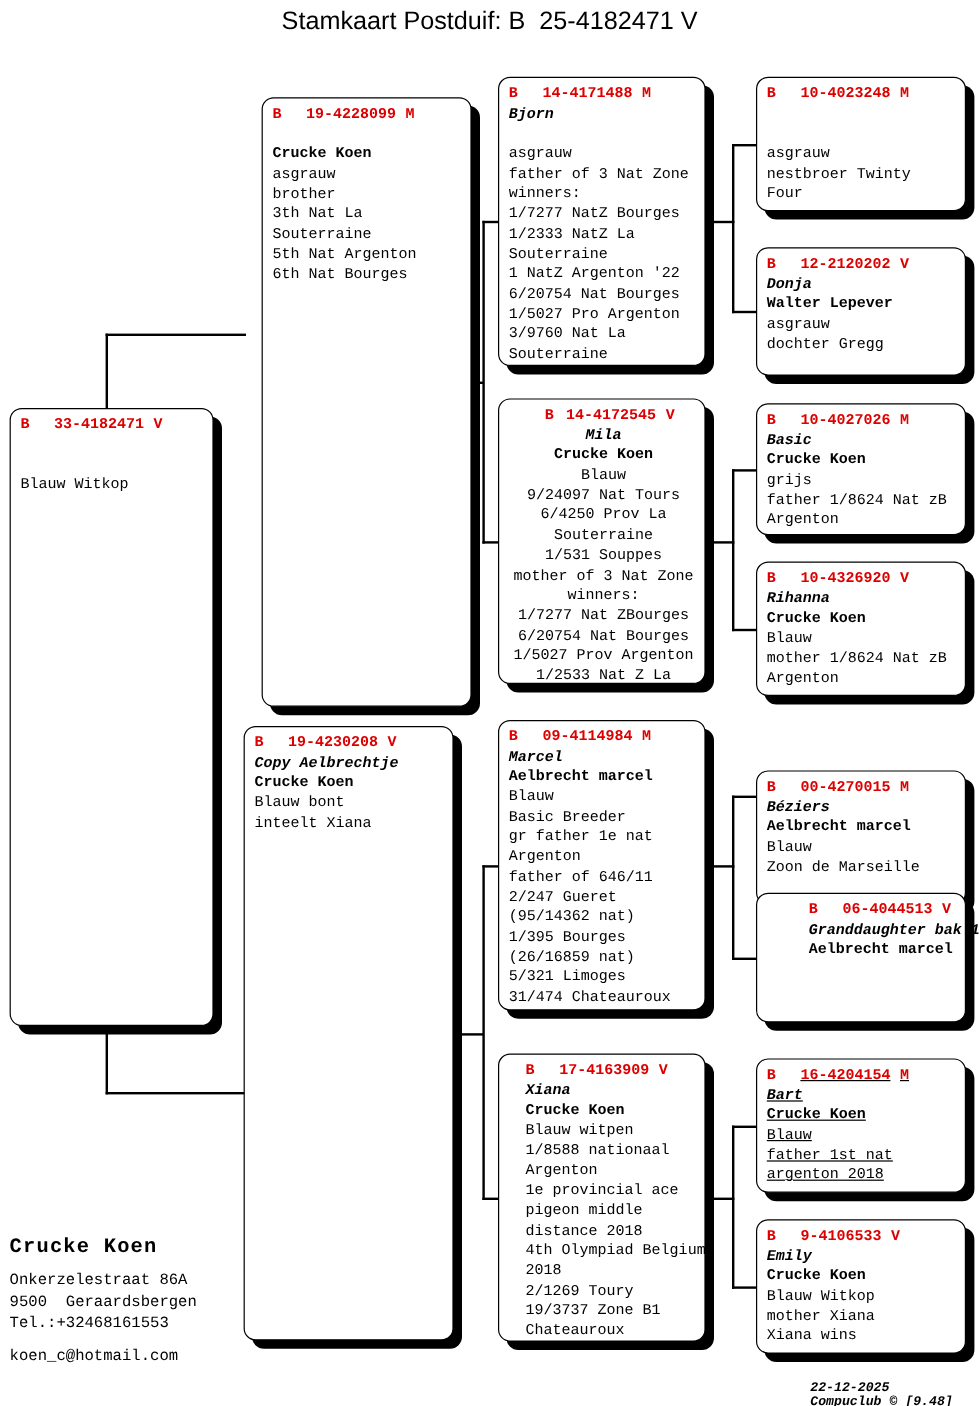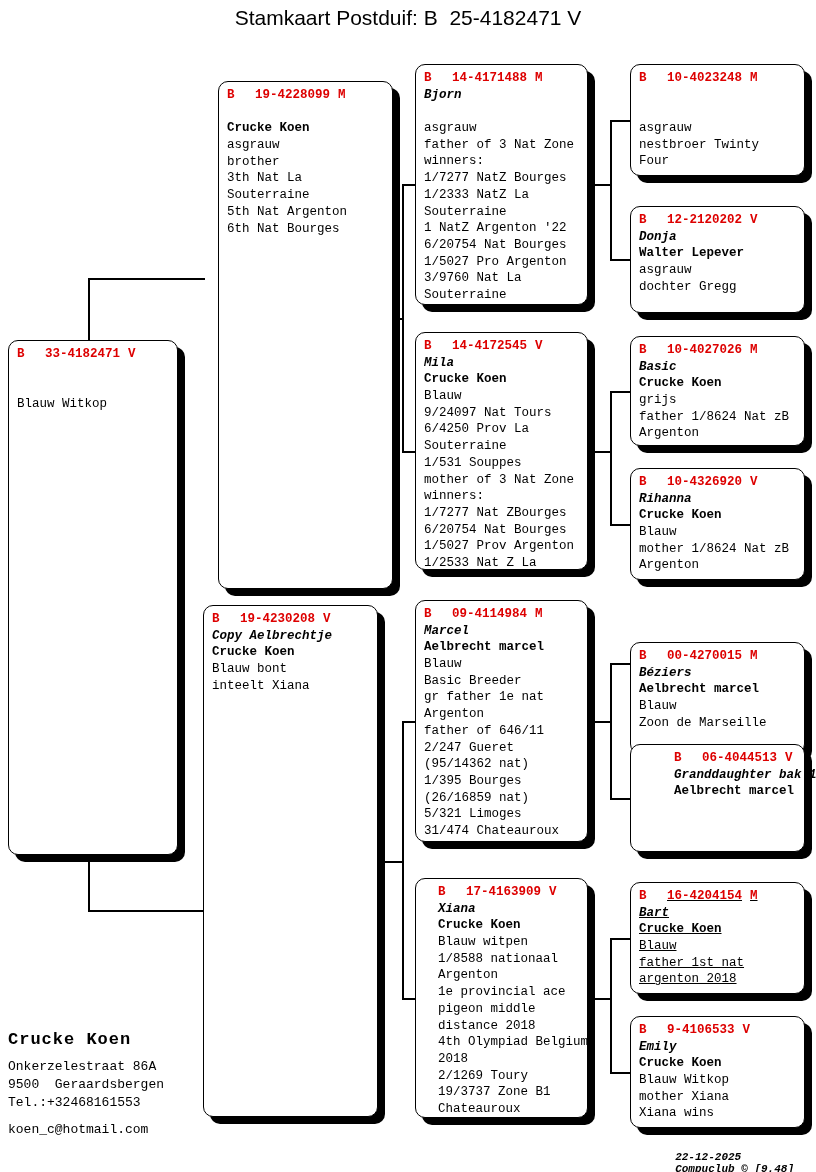--- a/index.html
+++ b/index.html
@@ -108,21 +108,21 @@
     <div class="line">winners:</div>
     <div class="line">1/7277 NatZ Bourges</div>
     <div class="line">1/2333 NatZ La</div>
     <div class="line">Souterraine</div>
     <div class="line">1 NatZ Argenton '22</div>
     <div class="line">6/20754 Nat Bourges</div>
     <div class="line">1/5027 Pro Argenton</div>
     <div class="line">3/9760 Nat La</div>
     <div class="line">Souterraine</div>
   </div>
-<div class="pbox" style="left:415px; top:332px; width:173px; height:238px;">
+<div class="pbox" style="left:415px; top:332px; width:173px; height:238px;text-align:center;">
     <div class="line ring"><span class="country">B</span><span>14-4172545</span><span class="sex">V</span></div>
     <div class="line name">Mila</div>
     <div class="line breeder">Crucke Koen</div>
     <div class="line">Blauw</div>
     <div class="line">9/24097 Nat Tours</div>
     <div class="line">6/4250 Prov La</div>
     <div class="line">Souterraine</div>
     <div class="line">1/531 Souppes</div>
     <div class="line">mother of 3 Nat Zone</div>
     <div class="line">winners:</div>

